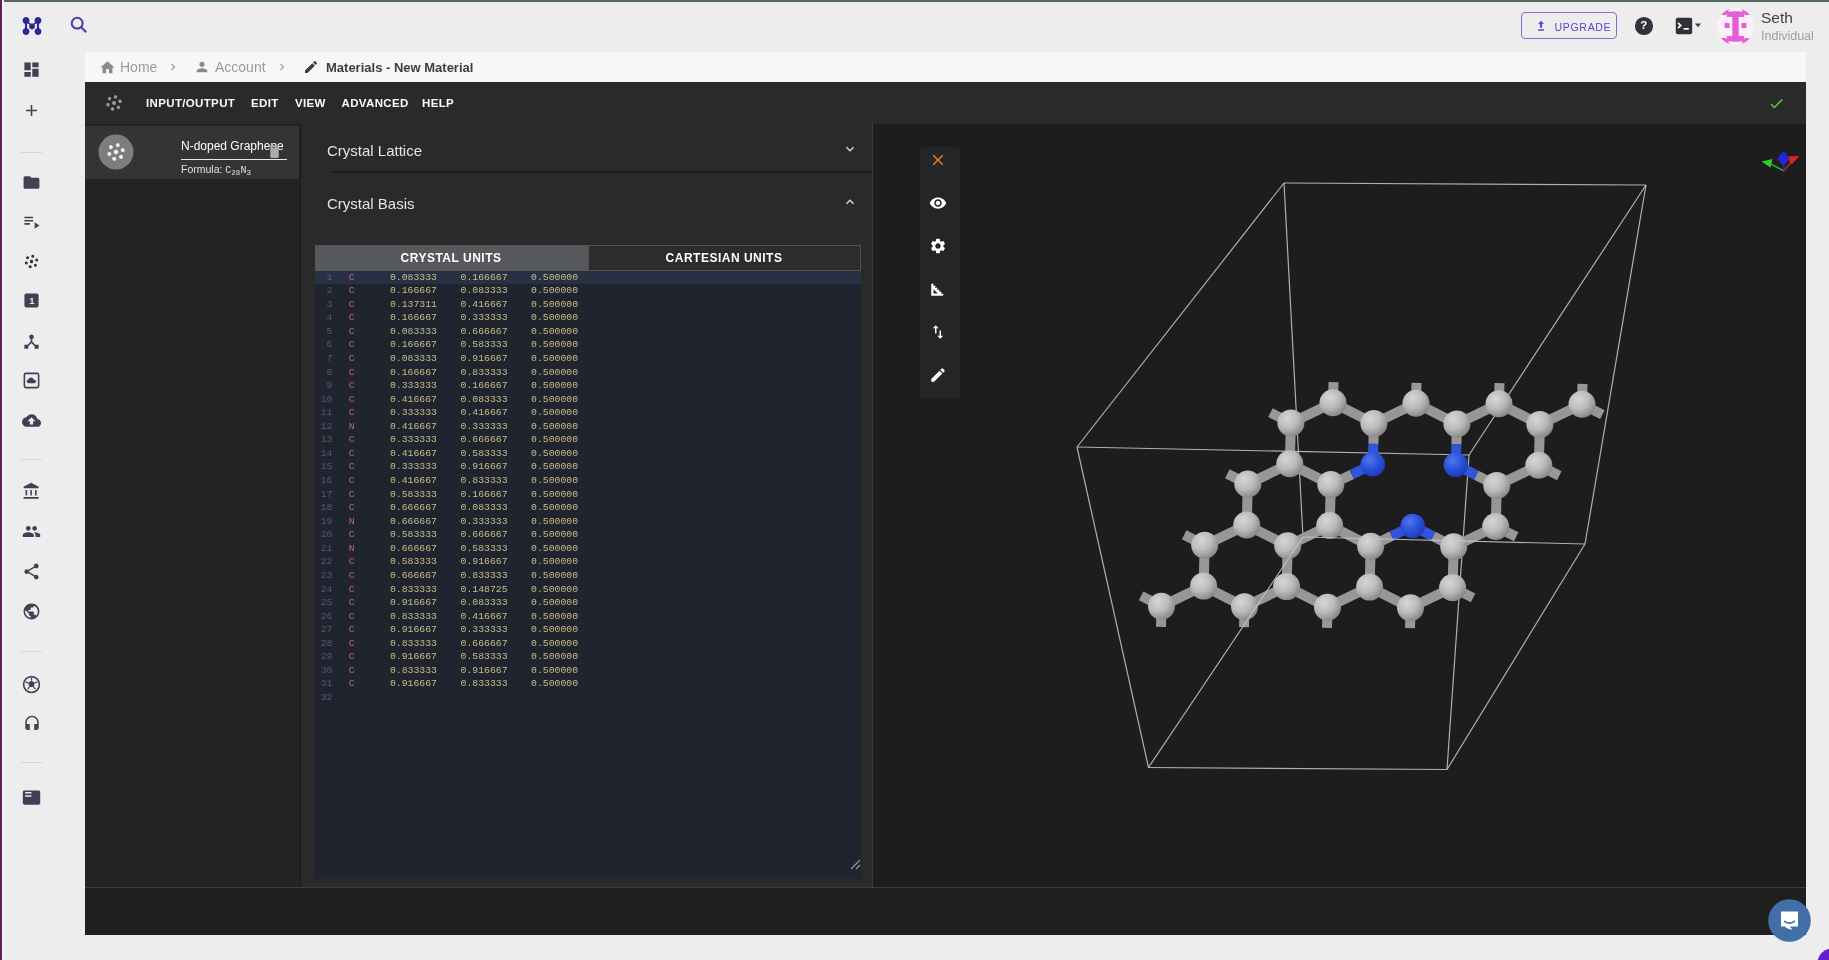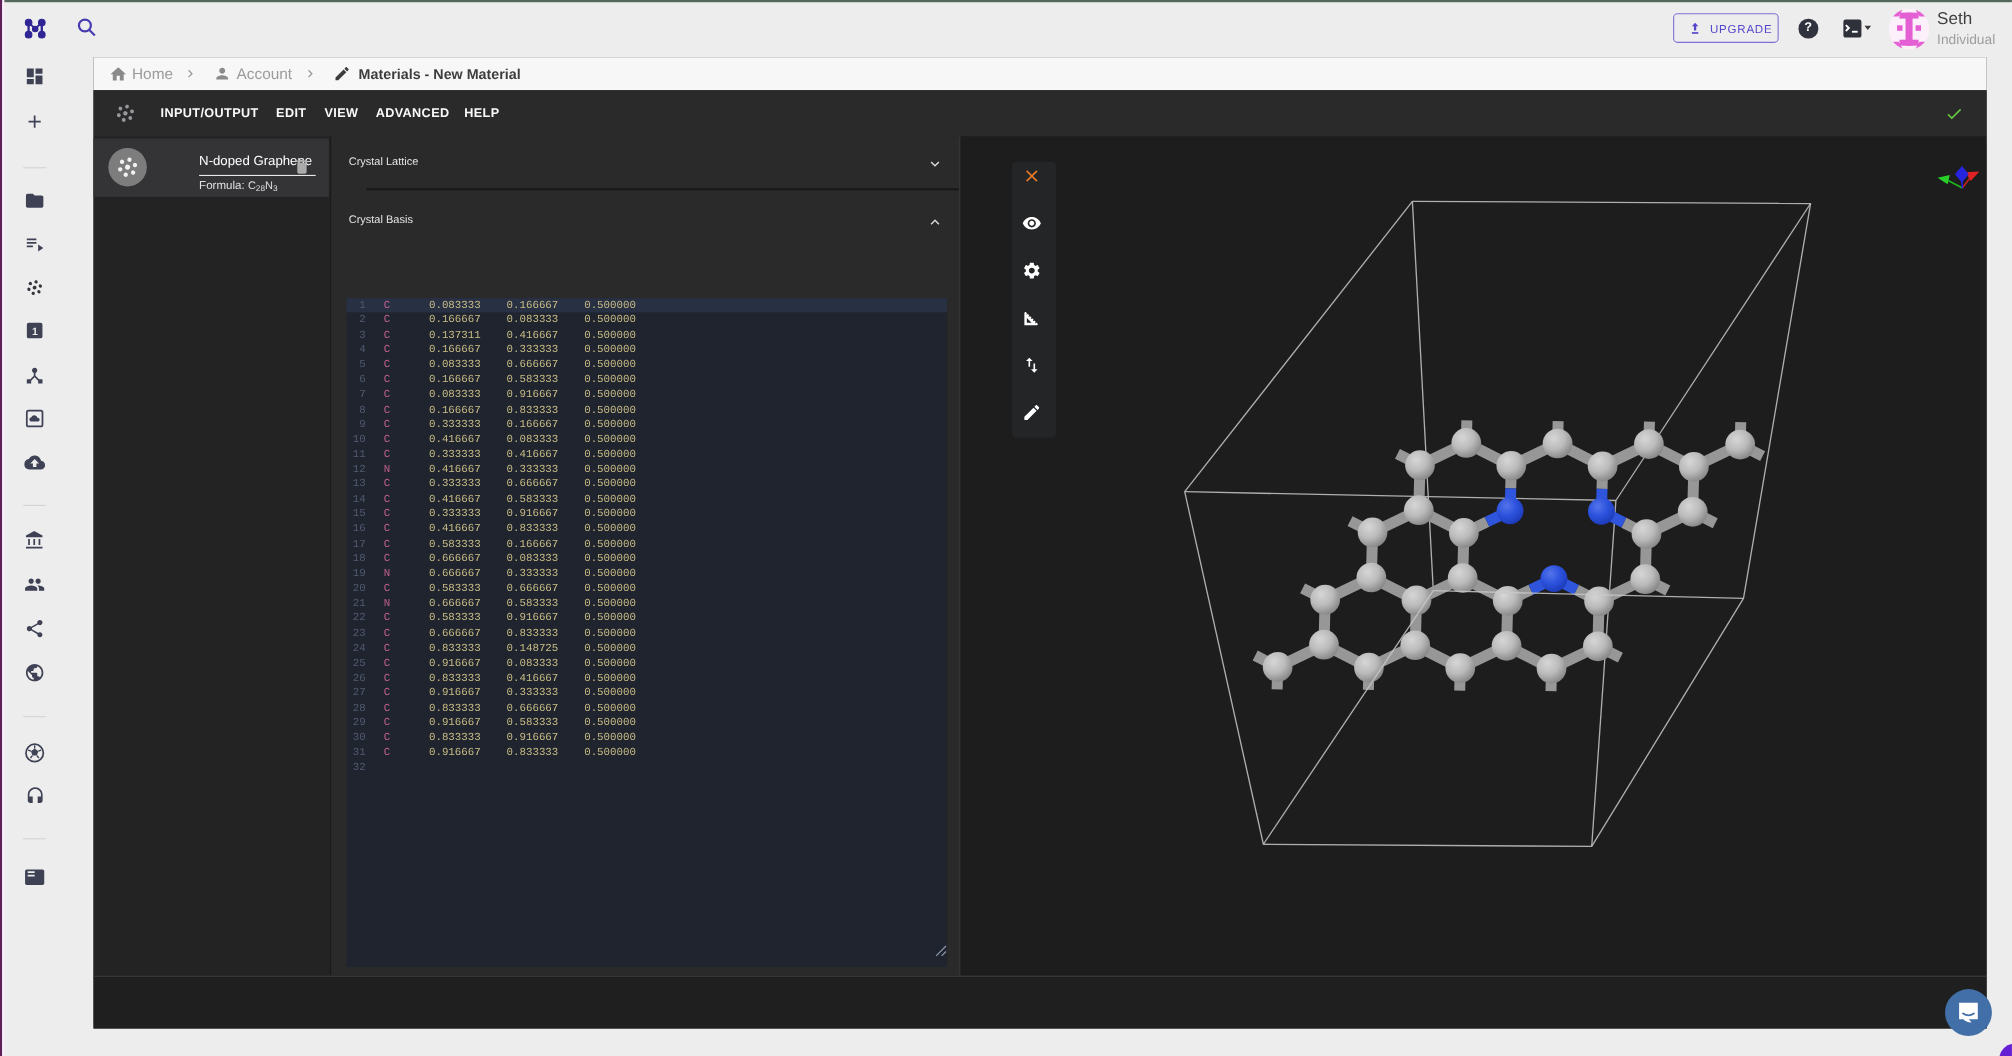--- a/index.html
+++ b/index.html
@@ -22,21 +22,21 @@
 #editor pre { font-family:"Liberation Mono",monospace; font-size:9.8px; line-height:13.567px; }
 #gutter { position:absolute; left:0; top:0; width:18px; text-align:right; color:#515b70; }
 #code { position:absolute; left:34.3px; top:0; color:#c9bd85; }
 .el { color:#c0608c; } .nm { color:#c9bd85;text-align:right; }
 #activeline { position:absolute; left:0; top:0; width:546px; height:13.567px; background:#283044; }
 #tabs { position:absolute; left:13.5px; top:121px; width:546px; height:25.6px; }
 #tabL { position:absolute; left:0; top:0; width:273px; height:25.6px; background:#57585c; color:#fff;
   font-size:12px; font-weight:bold; letter-spacing:0.5px; text-align:center; line-height:26px; }
 #tabR { position:absolute; left:273px; top:0; width:273px; height:25.6px; background:#2c2c2d; color:#fff;
   border:1px solid #515155; font-size:12px; font-weight:bold; letter-spacing:0.5px; text-align:center; line-height:24px; }
-.hdr { position:absolute; left:16px; color:#e4e4e4; font-size:10px; }
+.hdr { position:absolute; left:26px; color:#e4e4e4; font-size:15px; }
 #toolbar { position:absolute; left:15.5px; top:22.5px; width:40.5px; height:251px; background:#232527; border-radius:4px; }
 .crumbtxt { position:absolute; top:7px; color:#9b9b9b; font-size:14px; }
 #seth { position:absolute; left:1761px; top:9px; font-size:15.5px; color:#404040; }
 #indiv { position:absolute; left:1761px; top:29px; font-size:12.5px; color:#9e9e9e;text-align:right; }
 #upbtn { position:absolute; left:1520.5px; top:12px; width:96px; height:27px; border:1.5px solid #7e71d6;
   border-radius:4px; color:#5447cb; font-size:10.5px; font-weight:normal; letter-spacing:0.7px; }
 #upbtn span { position:absolute; left:33px; top:8px; }
 #helpc { position:absolute; left:1635px; top:17px; width:17.5px; height:17.5px; border-radius:50%;
   background:#30333e; color:#fff; font-size:11.5px; font-weight:bold; text-align:center; line-height:17.5px; }
 #resize { position:absolute; }
@@ -226,35 +226,39 @@
           <circle cx="17.5" cy="8.8" r="1.8"></circle>
 <circle cx="17.5" cy="15.2" r="1.8"></circle>
           <circle cx="12" cy="18.4" r="1.8"></circle>
           <circle cx="6.5" cy="15.2" r="1.8"></circle>
 <circle cx="6.5" cy="8.8" r="1.8"></circle>
         </g>
       </g>
     </svg>
  <div class="abs" style="left:64px;top:87px;color:#fff;font-size:12px">N-doped Graphene</div>
  <div class="abs" style="left:64px;top:107px;width:106px;height:1px;background:#e8e8e8"></div>
- <div class="abs" style="left:64px;top:112px;color:#e0e0e0;font-size:10.5px;line-height:11px">Formula: <span style="font-family:Liberation Sans, sans-serif;font-size:10px">C<span style="font-size:7.5px;vertical-align:-1.5px">28</span>N<span style="font-size:7.5px;vertical-align:-1.5px">3</span></span></div>
+ <div class="abs" style="left:64px;top:112px;color:#e0e0e0;font-size:10.5px;line-height:11px">Formula: <span style="font-family:Liberation Mono, monospace;font-size:10px">C<span style="font-size:7.5px;vertical-align:-1.5px">28</span>N<span style="font-size:7.5px;vertical-align:-1.5px">3</span></span></div>
  <svg class="ic" style="left:181px;top:91px" width="17" height="17" viewBox="0 0 24 24">
       <path d="M6 19c0 1.1.9 2 2 2h8c1.1 0 2-.9 2-2V7H6v12zM19 4h-3.5l-1-1h-5l-1 1H5v2h14V4z" fill="#ababab"></path>
     </svg>
 
  <div id="midpanel">
   <div class="hdr" style="top:18px">Crystal Lattice</div>
   <svg class="ic" style="left:541px;top:16.5px" width="16" height="16" viewBox="0 0 24 24">
         <path d="M16.59 8.59 12 13.17 7.41 8.59 6 10l6 6 6-6z" fill="#dadada"></path>
       </svg>
   <div class="abs" style="left:0;top:46.5px;width:657px;height:2px;background:#1a1a1a"></div>
   <div class="hdr" style="top:71px">Crystal Basis</div>
   <svg class="ic" style="left:541px;top:69.5px" width="16" height="16" viewBox="0 0 24 24">
         <path d="M12 8l-6 6 1.41 1.41L12 10.83l4.59 4.58L18 14l-6-6z" fill="#dadada"></path>
       </svg>
+  <div id="tabs">
+        <div id="tabL">CRYSTAL UNITS</div>
+        <div id="tabR">CARTESIAN UNITS</div>
+      </div>
   <div id="editor">
     <div id="activeline"></div>
     <pre id="gutter">1
 2
 3
 4
 5
 6
 7
 8

